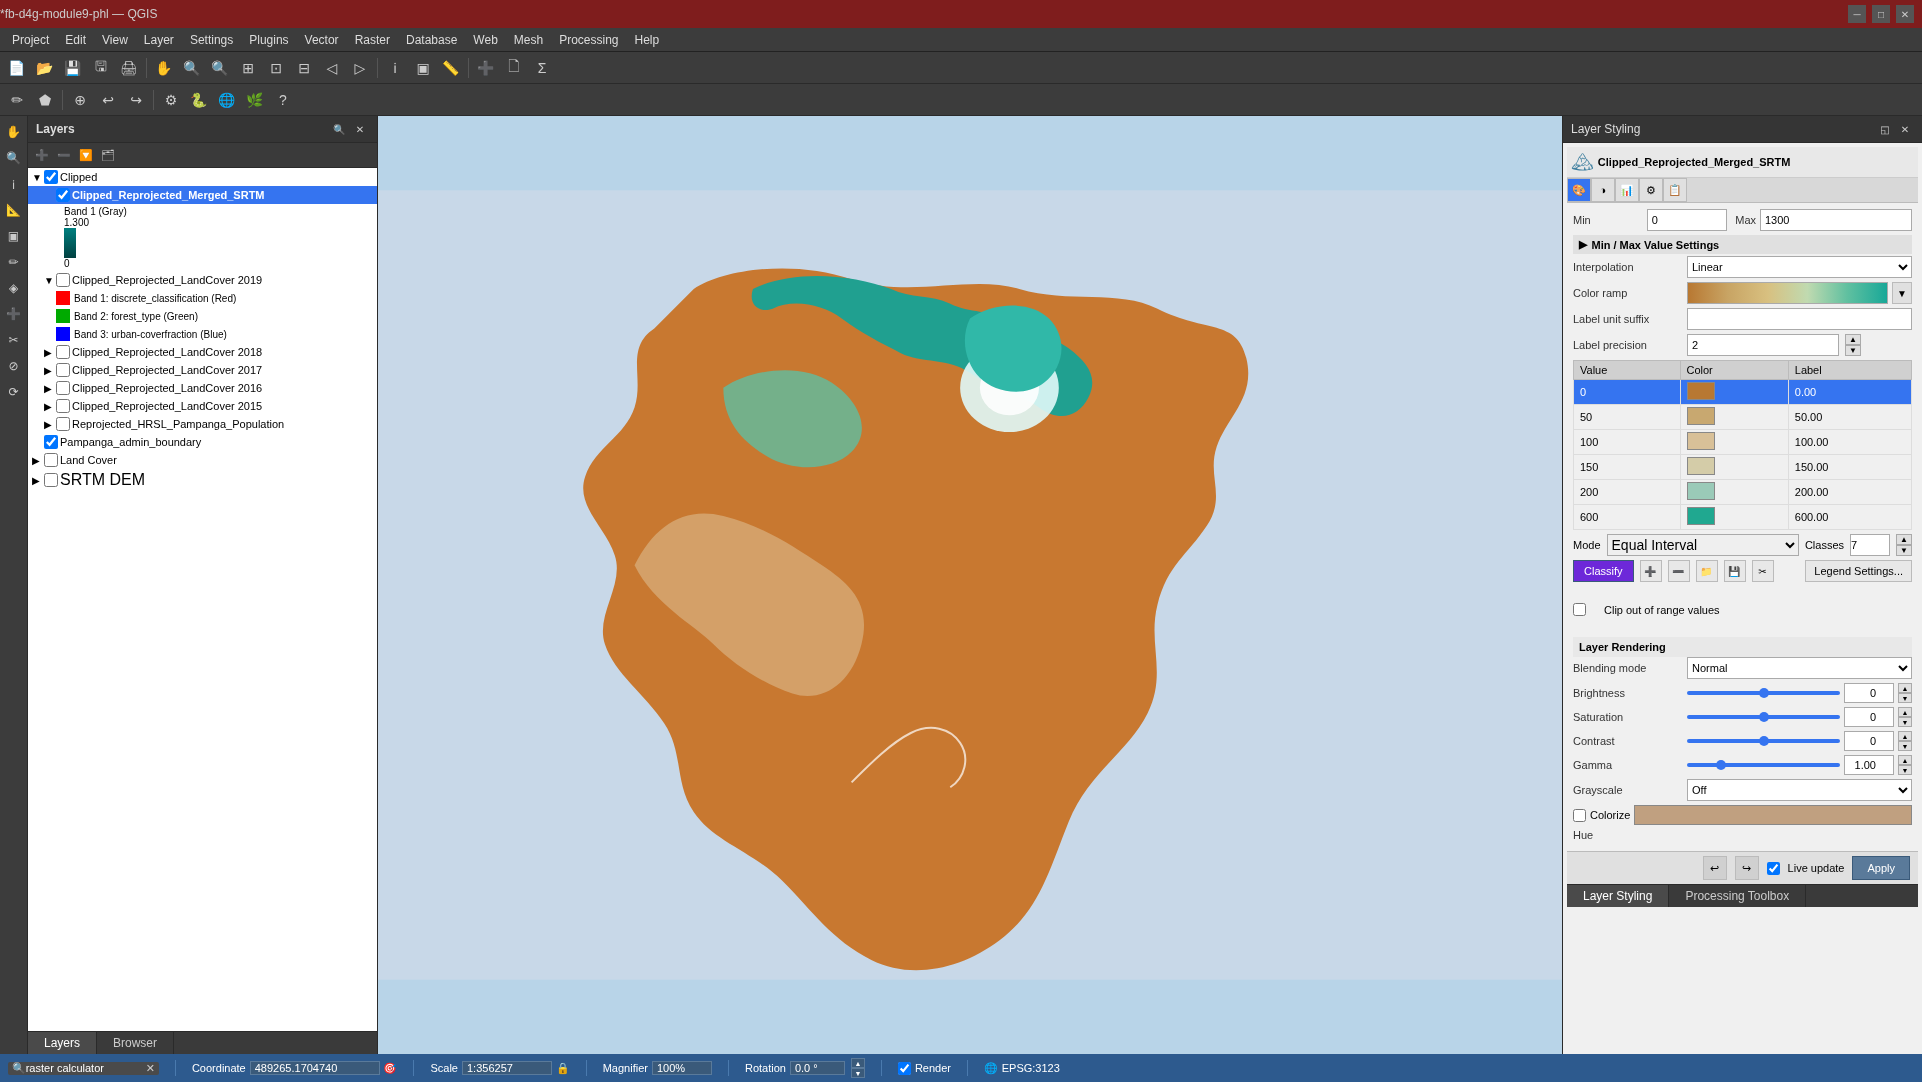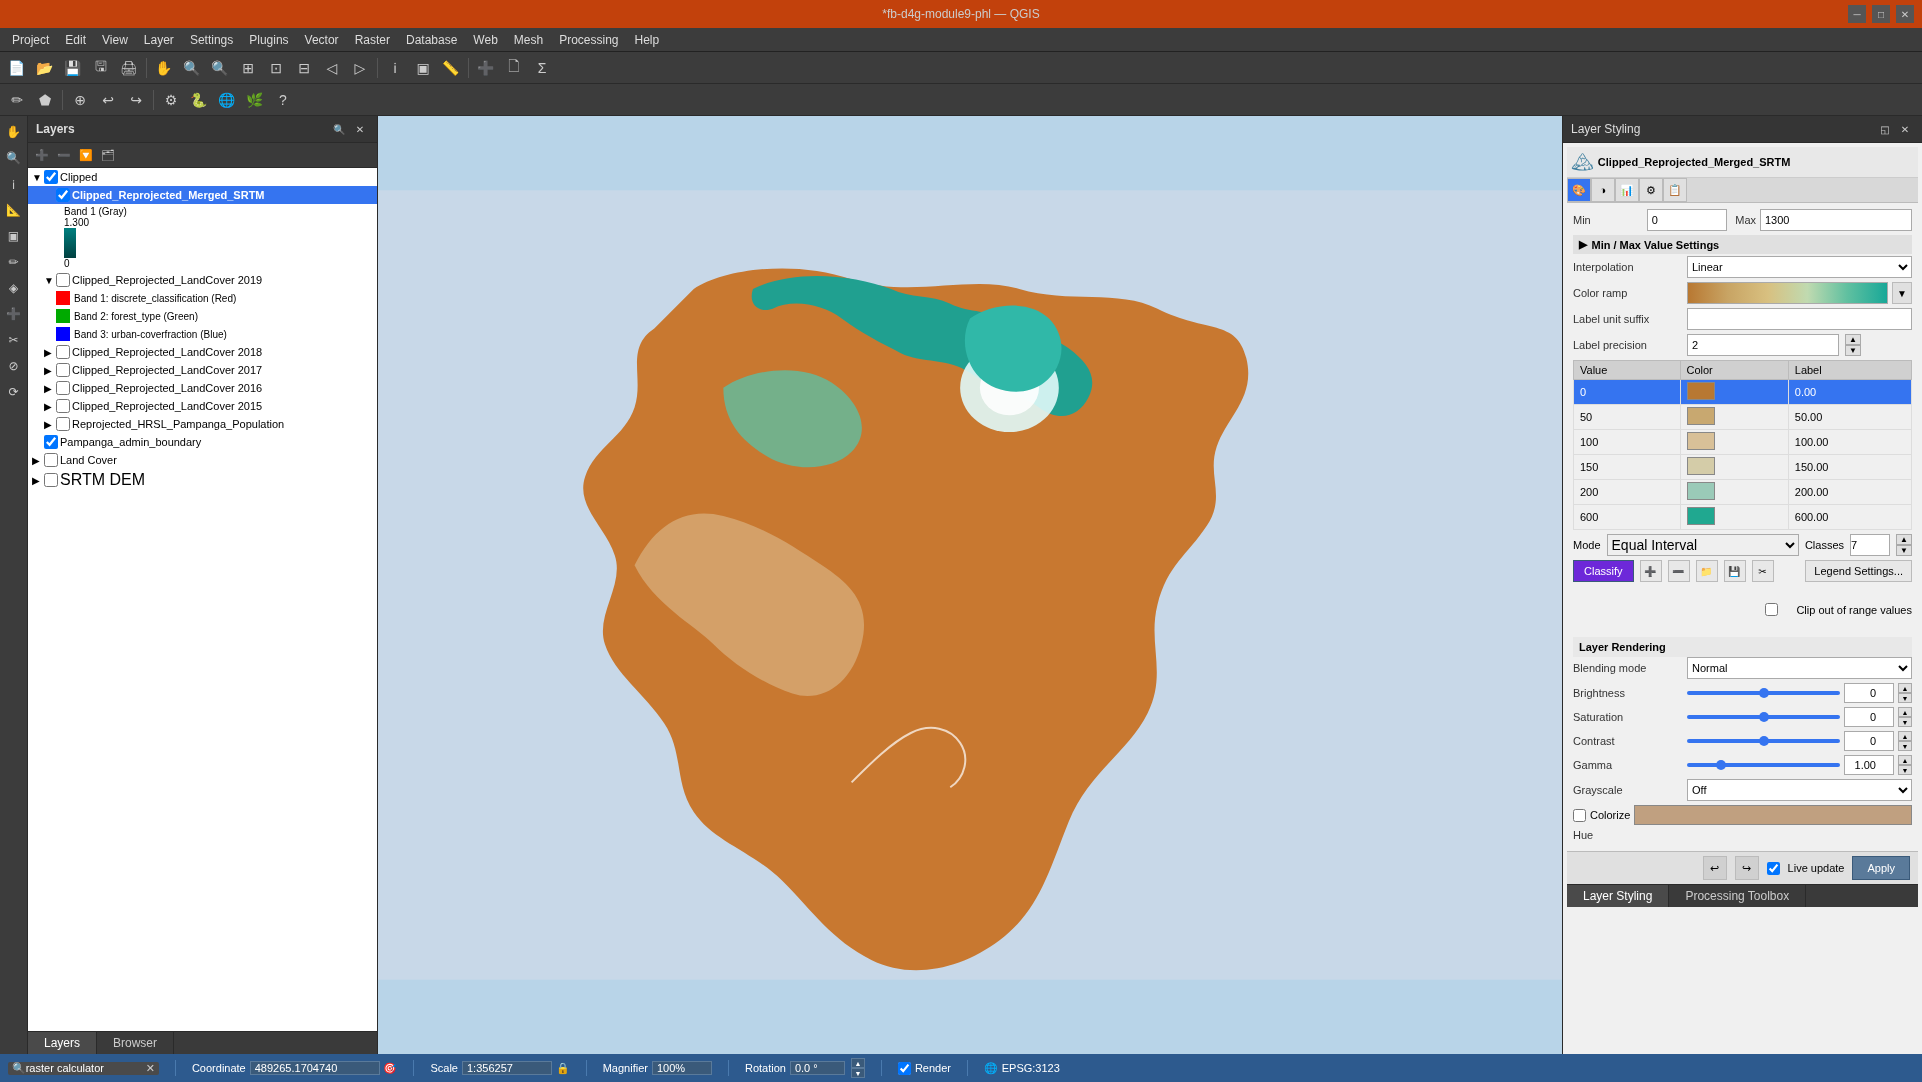--- a/index.html
+++ b/index.html
@@ -1,19 +1,19 @@
 <!DOCTYPE html>
 <html><head>
   <meta charset="utf-8">
   <style>
     * { margin: 0; padding: 0; box-sizing: border-box; }
     body { font-family: 'Segoe UI', Arial, sans-serif; font-size: 12px; background: #3c3f41; color: #ddd; width: 1922px; height: 1082px; overflow: hidden; }
 
     
-    #titlebar { background: #c2410c; height: 28px; display: flex; align-items: center; justify-content: center; color: #ccc; font-size: 12px; position: relative; }
+    #titlebar { background: #7f1d1d; height: 28px; display: flex; align-items: center; color: #ccc; font-size: 12px; position: relative; }
     #titlebar .win-controls { position: absolute; right: 8px; display: flex; gap: 6px; }
     #titlebar .win-btn { width: 18px; height: 18px; background: #555; border: none; color: #ccc; font-size: 10px; cursor: pointer; display: flex; align-items: center; justify-content: center; }
 
     
     #menubar { background: #3c3c3c; height: 24px; display: flex; align-items: center; padding: 0 4px; border-bottom: 1px solid #222; }
     .menu-item { padding: 2px 8px; color: #ddd; cursor: pointer; font-size: 12px; }
 
     
     .toolbar { background: #3c3c3c; height: 32px; display: flex; align-items: center; padding: 0 4px; gap: 2px; border-bottom: 1px solid #2a2a2a; }
     .tb-btn { width: 26px; height: 26px; background: transparent; border: 1px solid transparent; color: #ccc; font-size: 14px; cursor: pointer; display: flex; align-items: center; justify-content: center; border-radius: 2px; }
@@ -64,21 +64,21 @@
 
     
     .mode-row { display: flex; align-items: center; gap: 6px; margin: 4px 0; }
     .classify-btn { background: #6d28d9; color: white; border: 1px solid #3a5a7a; padding: 2px 10px; font-size: 11px; cursor: pointer; height: 22px; }
     .icon-btn { width: 22px; height: 22px; background: #e8e8e8; border: 1px solid #bbb; font-size: 10px; cursor: pointer; display: flex; align-items: center; justify-content: center; }
 
     
     .legend-settings-btn { background: #e8e8e8; border: 1px solid #bbb; padding: 2px 8px; font-size: 11px; cursor: pointer; height: 22px; }
 
     
-    .clip-row { display: flex; align-items: center; gap: 18px; margin: 21px 0; justify-content: flex-end; }
+    .clip-row { display: flex; align-items: center; gap: 18px; margin: 21px 0; }
     .slider-container { display: flex; align-items: center; gap: 4px; flex: 1; }
     .spin-input { width: 50px; height: 20px; border: 1px solid #aaa; font-size: 11px; text-align: right; padding: 0 2px; }
     .bottom-tab { padding: 4px 16px; font-size: 12px; color: #ccc; cursor: pointer; border-right: 1px solid #2a2a2a; display: flex; align-items: center; }
     .bottom-tab.active { background: #4a4a4a; color: white; }
 
     
     #statusbar { background: #2d5a8e; height: 28px; display: flex; align-items: center; padding: 0 8px; font-size: 11px; color: white; gap: 16px; }
     .status-sep { width: 1px; height: 16px; background: #4a7aae; }
     .status-item { display: flex; align-items: center; gap: 4px; }
     .sty-icon-btn { width: 24px; height: 24px; background: #e0e0e0; border: 1px solid #bbb; cursor: pointer; display: flex; align-items: center; justify-content: center; font-size: 11px; }

